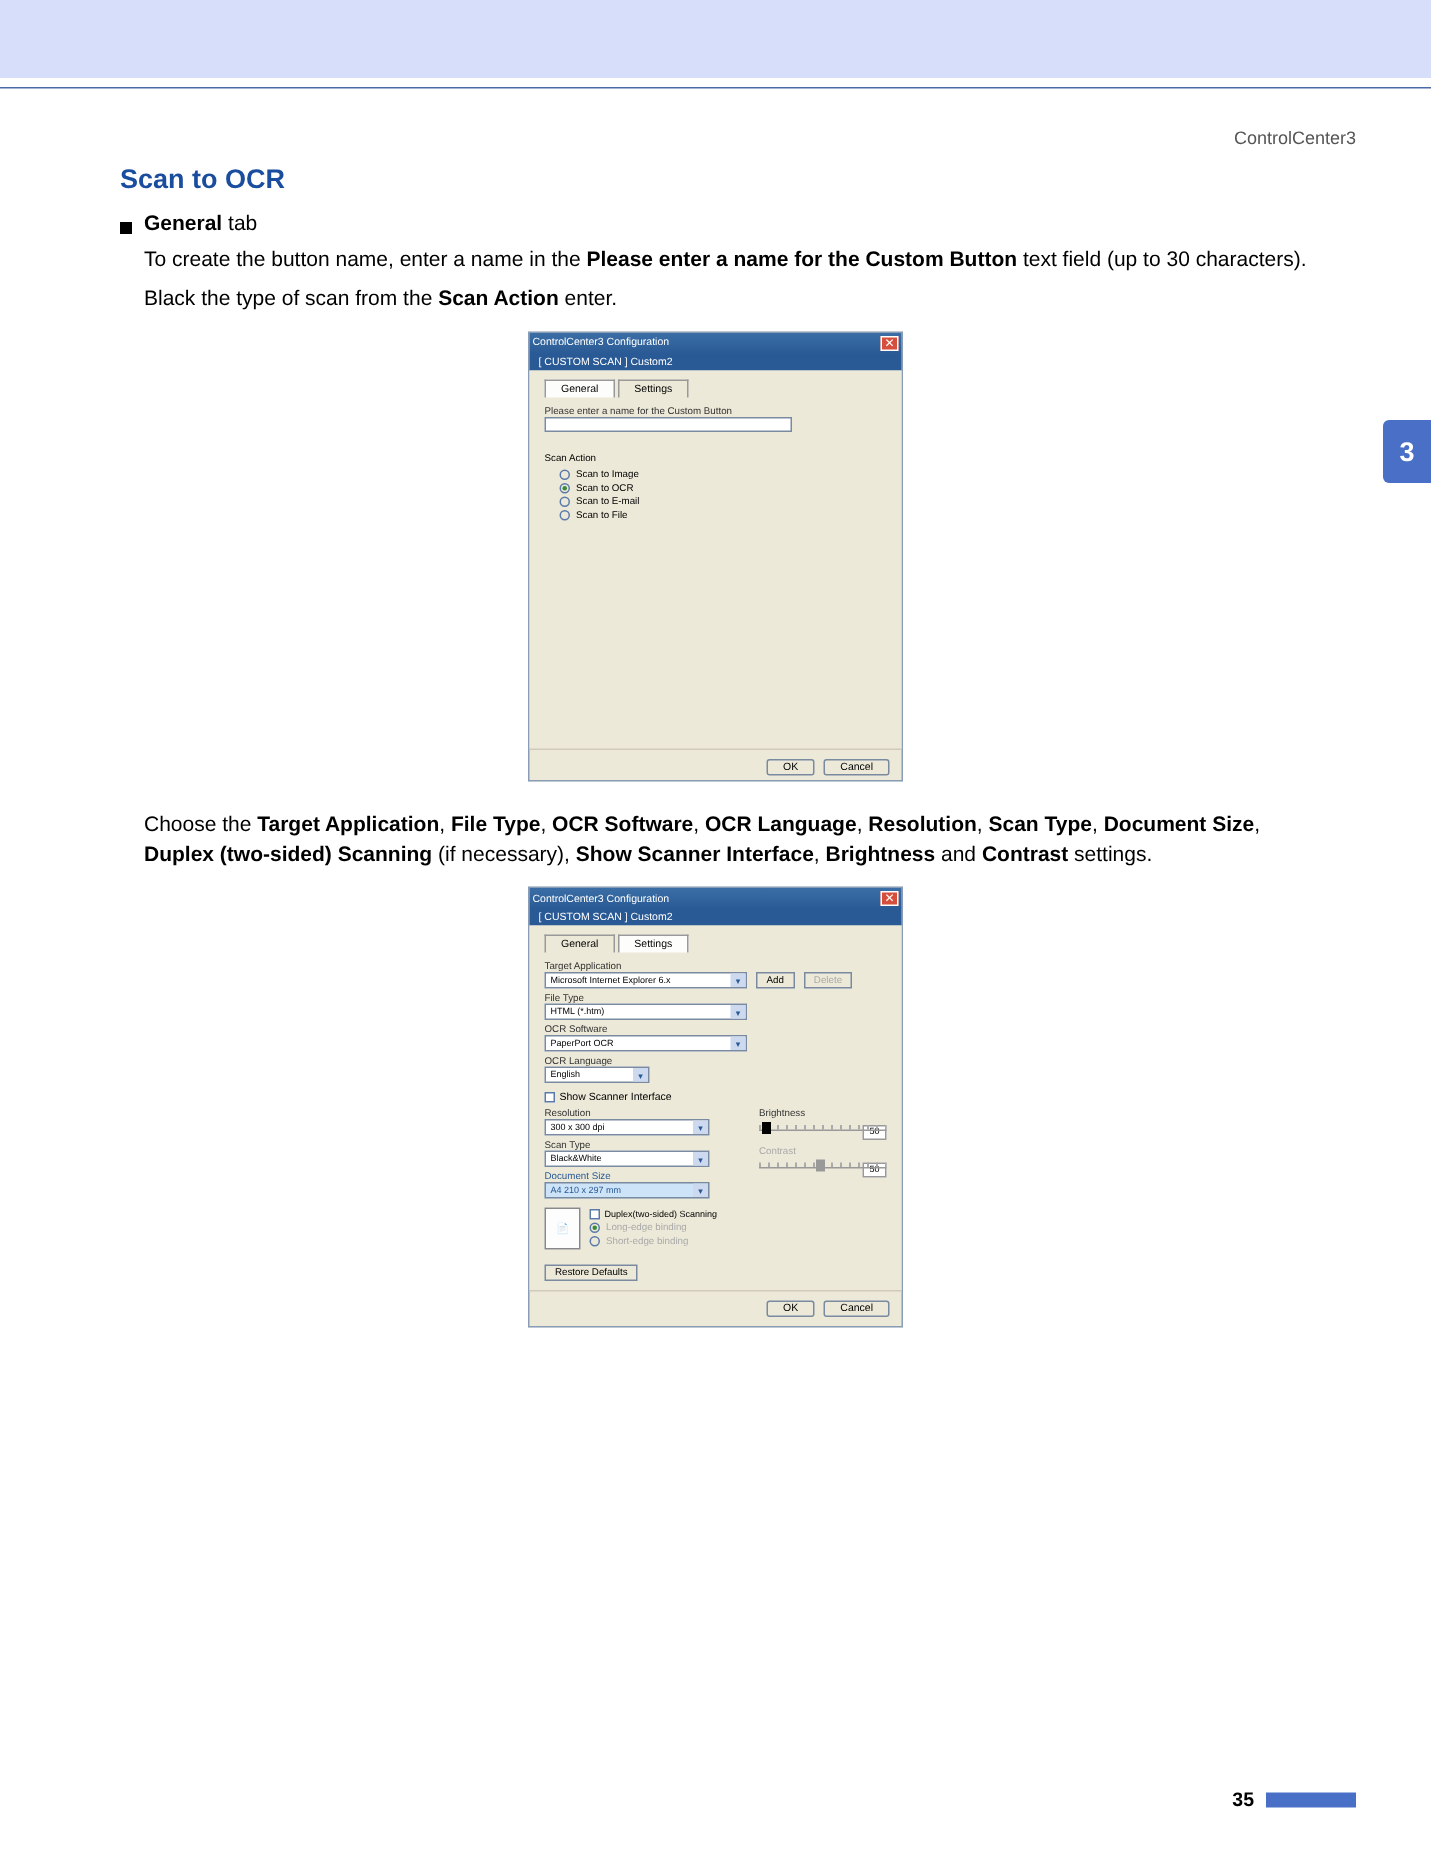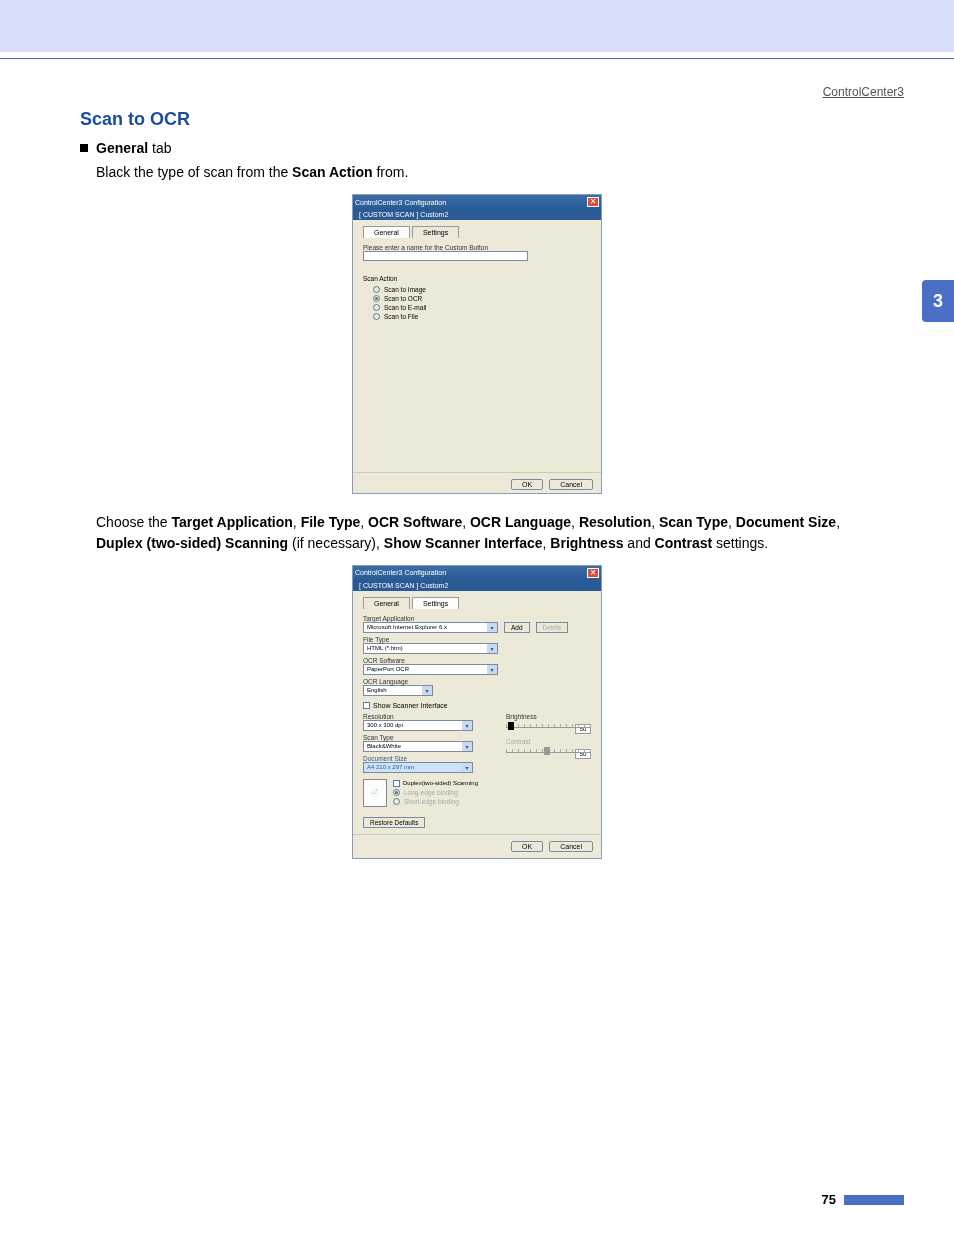--- a/index.html
+++ b/index.html
@@ -1,22 +1,22 @@
 <!DOCTYPE html>
 <html><head>
 <meta charset="utf-8">
 <style>
 * { margin: 0; padding: 0; box-sizing: border-box; }
 body { font-family: Arial, Helvetica, sans-serif; font-size: 14px; color: #000; width: 954px; height: 1235px; position: relative; background: #fff; }
 .top-band { background: #d6defa; height: 52px; width: 100%; }
 .hr-top { height: 1px; background: #4a6aa5; margin-top: 6px; }
-.header-right { position: absolute; top: 85px; right: 50px; font-size: 12px; color: #555; text-decoration: underline; }
+.header-right { position: absolute; top: 85px; right: 50px; font-size: 12px; color: #555; }
 .content { padding: 0 80px 0 80px; position: relative; }
 .section-title { color: #1a4d9e; font-weight: bold; font-size: 18px; margin-top: 50px; margin-bottom: 10px; }
-.bullet-row { display: flex; align-items: center; margin: 6px 0 6px 0; }
+.bullet-row { display: flex; align-items: flex-end; margin: 6px 0 6px 0; }
 .bullet { width: 8px; height: 8px; background: #000; margin-right: 8px; }
 .bullet-label { font-size: 14px; }
 .body-text { margin-left: 16px; font-size: 14px; line-height: 1.45; margin-top: 6px; margin-bottom: 6px; }
 .dialog { width: 250px; margin: 12px auto 18px auto; border: 1px solid #8a9db8; background: #ece9d8; font-size: 7px; position: relative; }
 .dialog .titlebar { background: linear-gradient(#3a6ea5,#2a5a95); color: #fff; height: 14px; display: flex; align-items: center; justify-content: space-between; padding: 0 2px; font-size: 7px; }
 .close-btn { width: 12px; height: 10px; background: #d64f3d; color: #fff; display: flex; align-items: center; justify-content: center; font-size: 8px; line-height: 1; border: 1px solid #fff; }
 .subtitle { background: #2a5a95; color: #fff; font-size: 7px; padding: 2px 6px; }
 .dialog-body { padding: 6px 10px; background: #ece9d8; }
 .tabs { display: flex; gap: 2px; margin-bottom: 6px; }
 .tab { font-size: 7px; padding: 2px 10px; background: #ece9d8; border: 1px solid #999; border-bottom: none; }
@@ -62,21 +62,24 @@
 <div class="side-tab">3</div>
 
 <div class="content">
   <div class="section-title">Scan to OCR</div>
 
   <div class="bullet-row">
     <div class="bullet"></div>
     <div class="bullet-label"><b>General</b><span> tab</span></div>
   </div>
   <p class="body-text">
-    <span>Black the type of scan from the </span><b>Scan Action</b><span> from.</span>
+    <span>To create the button name, enter a name in the </span><b>Please enter a name for the Custom Button</b><span> text field (up to 30 characters).</span>
+  </p>
+  <p class="body-text">
+    <span>Black the type of scan from the </span><b>Scan Action</b><span> enter.</span>
   </p>
 
   <div class="dialog" style="height:300px;">
     <div class="titlebar">
       <span>ControlCenter3 Configuration</span>
       <span class="close-btn">✕</span>
     </div>
     <div class="subtitle">[  CUSTOM SCAN  ]   Custom2</div>
     <div class="dialog-body" style="height:252px;">
       <div class="tabs">
@@ -215,15 +218,15 @@
       <div class="restore"><div class="mini-btn">Restore Defaults</div></div>
     </div>
     <div class="dialog-footer">
       <div class="dlg-btn">OK</div>
       <div class="dlg-btn">Cancel</div>
     </div>
   </div>
 </div>
 
 <div class="page-num-bar">
-  <span class="page-num">75</span>
+  <span class="page-num">35</span>
   <span class="blue-bar"></span>
 </div>
 
 </body></html>

